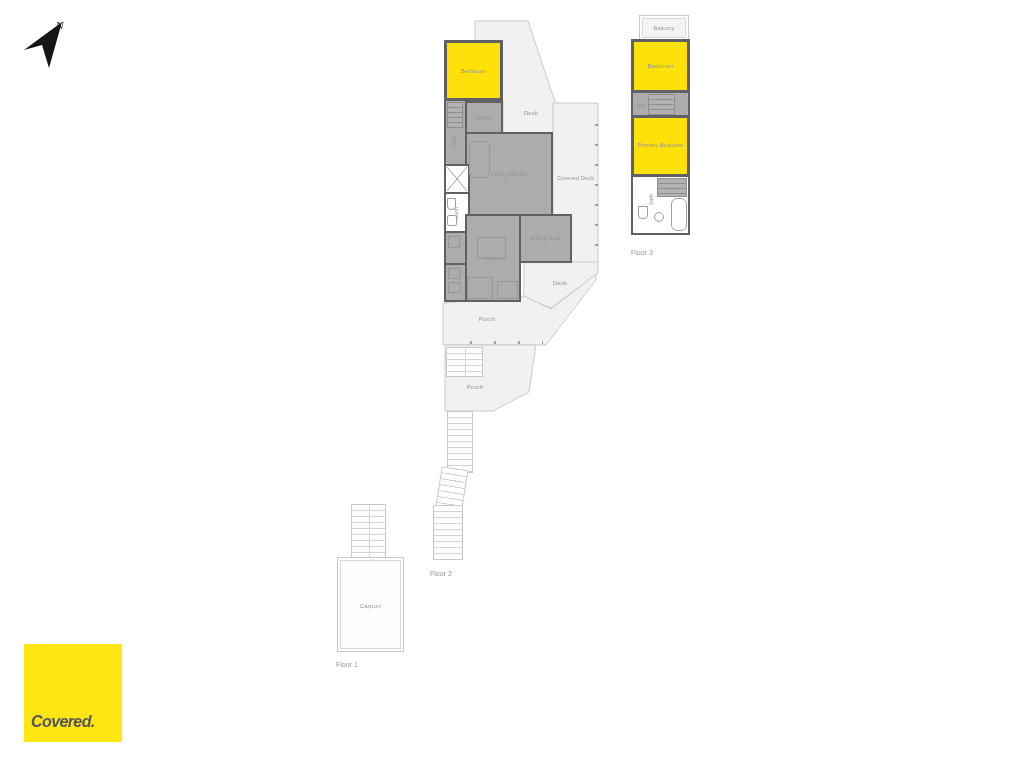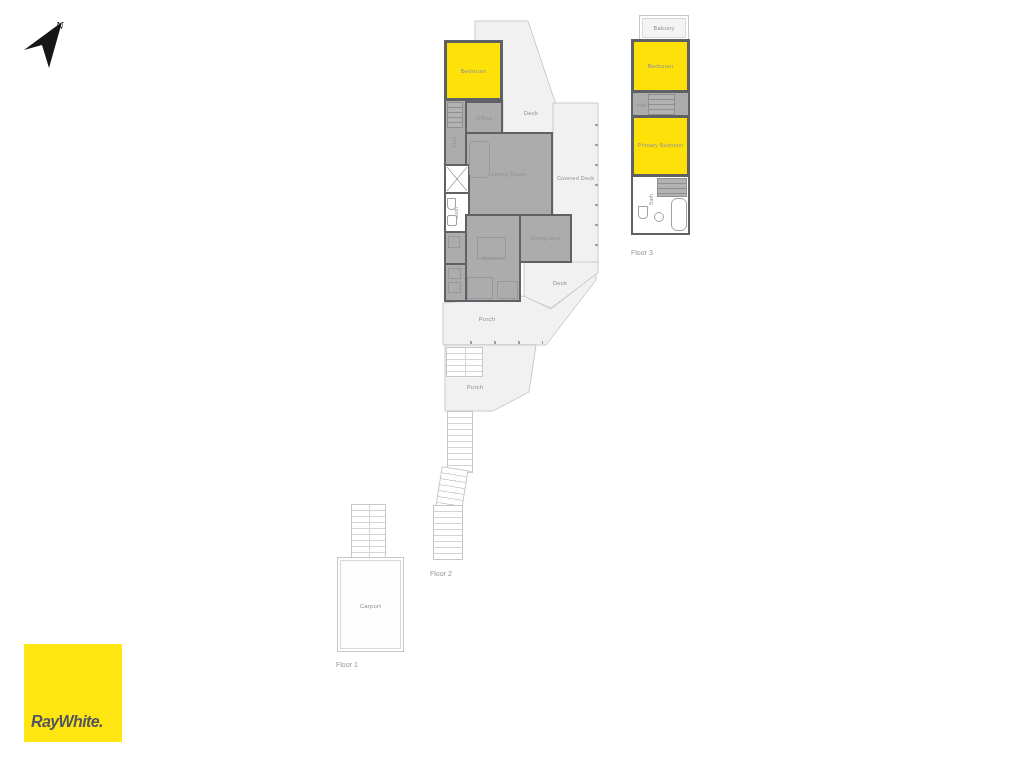--- a/index.html
+++ b/index.html
@@ -165,14 +165,14 @@
 
 <div class="stairs" style="left:351px;top:504px;width:35px;height:54px;">
     <div class="vdiv"></div>
   </div>
 <div class="outline-box" style="left:337px;top:557px;width:67px;height:95px;">
   <span class="rlabel" style="left:0;top:45px;width:65px;">Carport</span>
 </div>
 <span class="floor-label" style="left:336px;top:661px;">Floor 1</span>
 
 <div class="logo">
-  <span class="brand">RayWhite.</span>
+  <span class="brand">Covered.</span>
 </div>
 
 </body></html>

